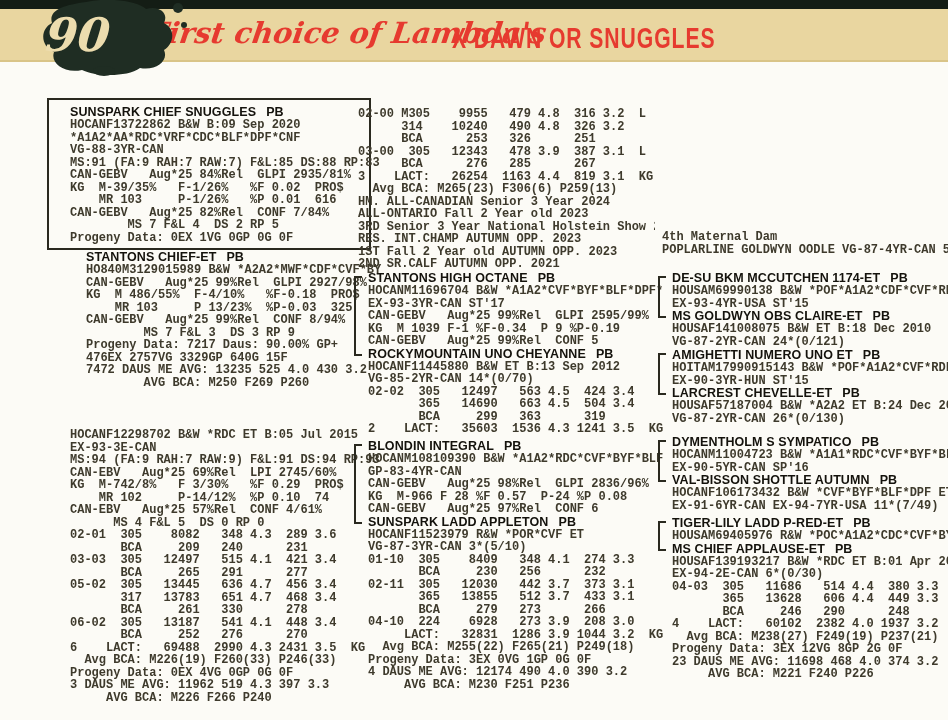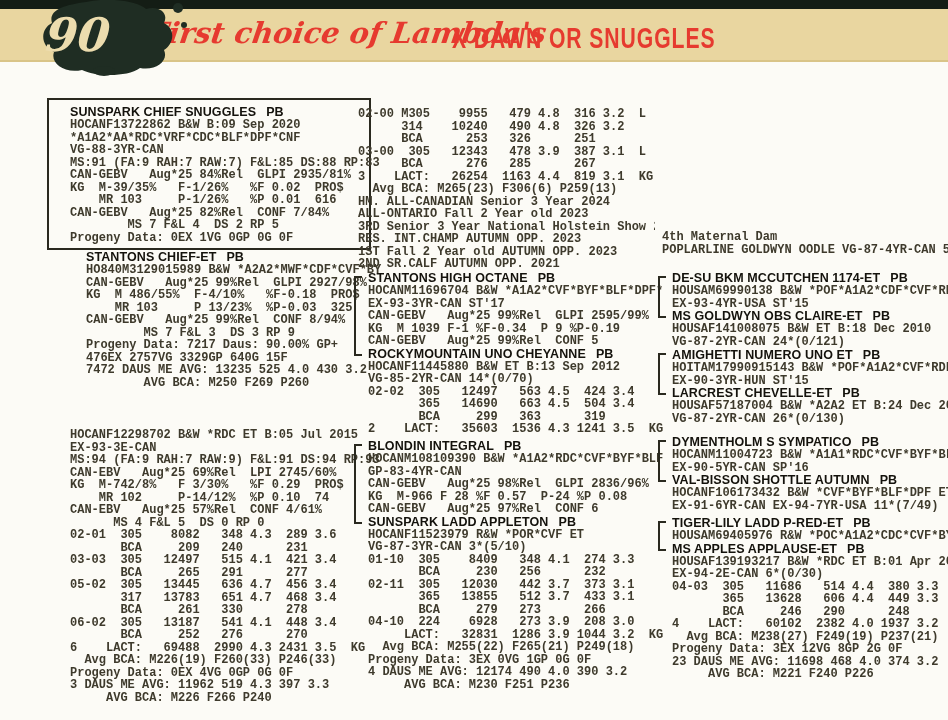--- a/index.html
+++ b/index.html
@@ -229,21 +229,21 @@
 EX-91-6YR-CAN EX-94-7YR-USA 11*(7/49)</div>
   </div>
 
   <div class="pair" style="left:672px; top:517px;">
     <div class="bracket" style="height:30px;"></div>
     <div class="hdr">
       <span>TIGER-LILY LADD P-RED-ET</span><span class="pb">PB</span>
     </div>
     <div class="mono">HOUSAM69405976 R&amp;W *POC*A1A2*CDC*CVF*BYF*</div>
     <div class="hdr">
-      <span>MS APPLES APPLAUSE-ET</span><span class="pb">PB</span>
+      <span>MS CHIEF APPLAUSE-ET</span><span class="pb">PB</span>
     </div>
     <div class="mono">HOUSAF139193217 B&amp;W *RDC ET B:01 Apr 2008
 EX-94-2E-CAN 6*(0/30)
 04-03  305   11686   514 4.4  380 3.3
        365   13628   606 4.4  449 3.3
        BCA     246   290      248
 4    LACT:   60102  2382 4.0 1937 3.2  KG
   Avg BCA: M238(27) F249(19) P237(21)
 Progeny Data: 3EX 12VG 8GP 2G 0F
 23 DAUS ME AVG: 11698 468 4.0 374 3.2

